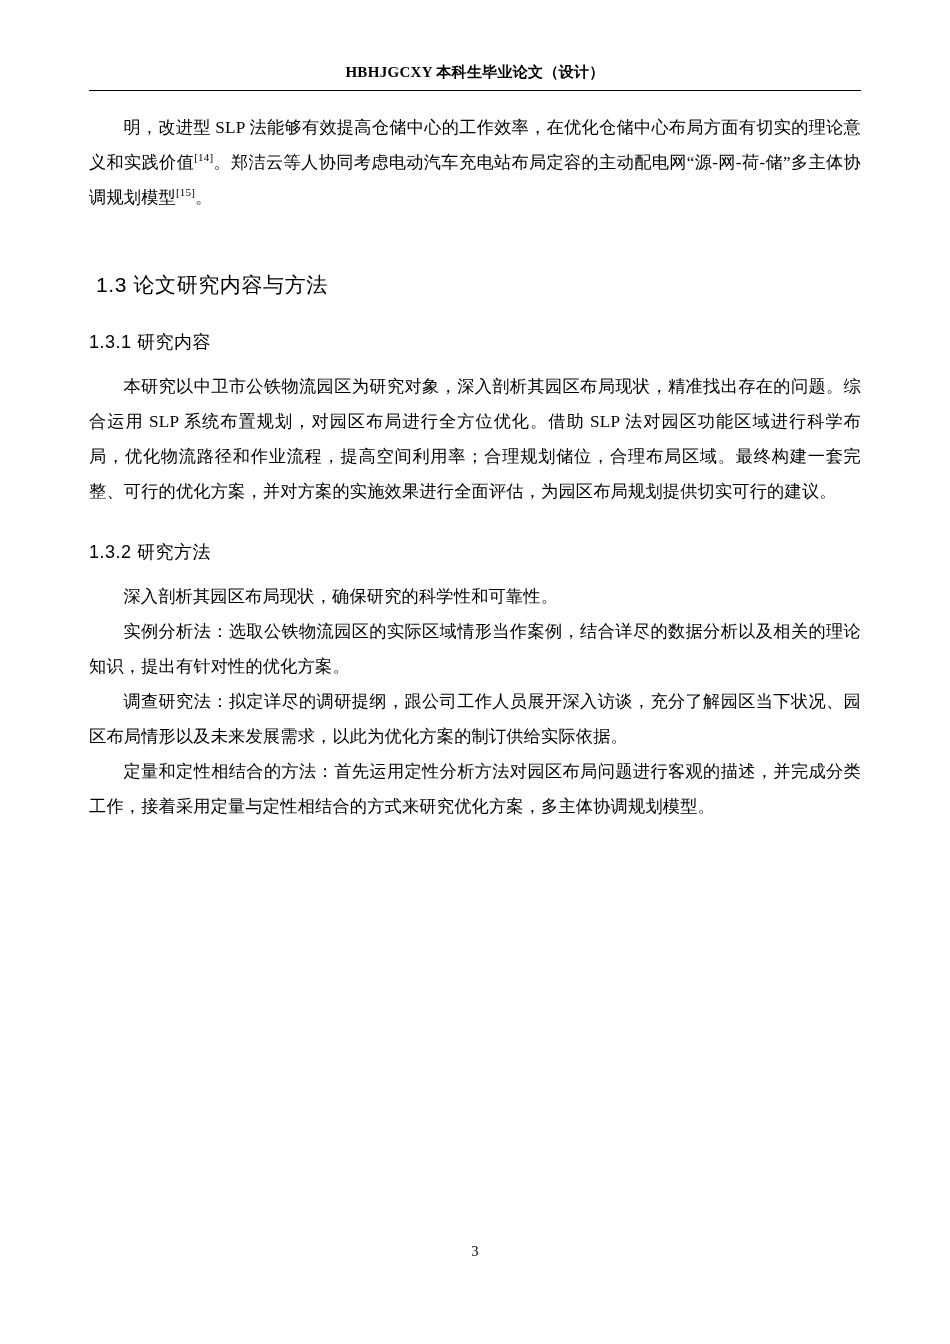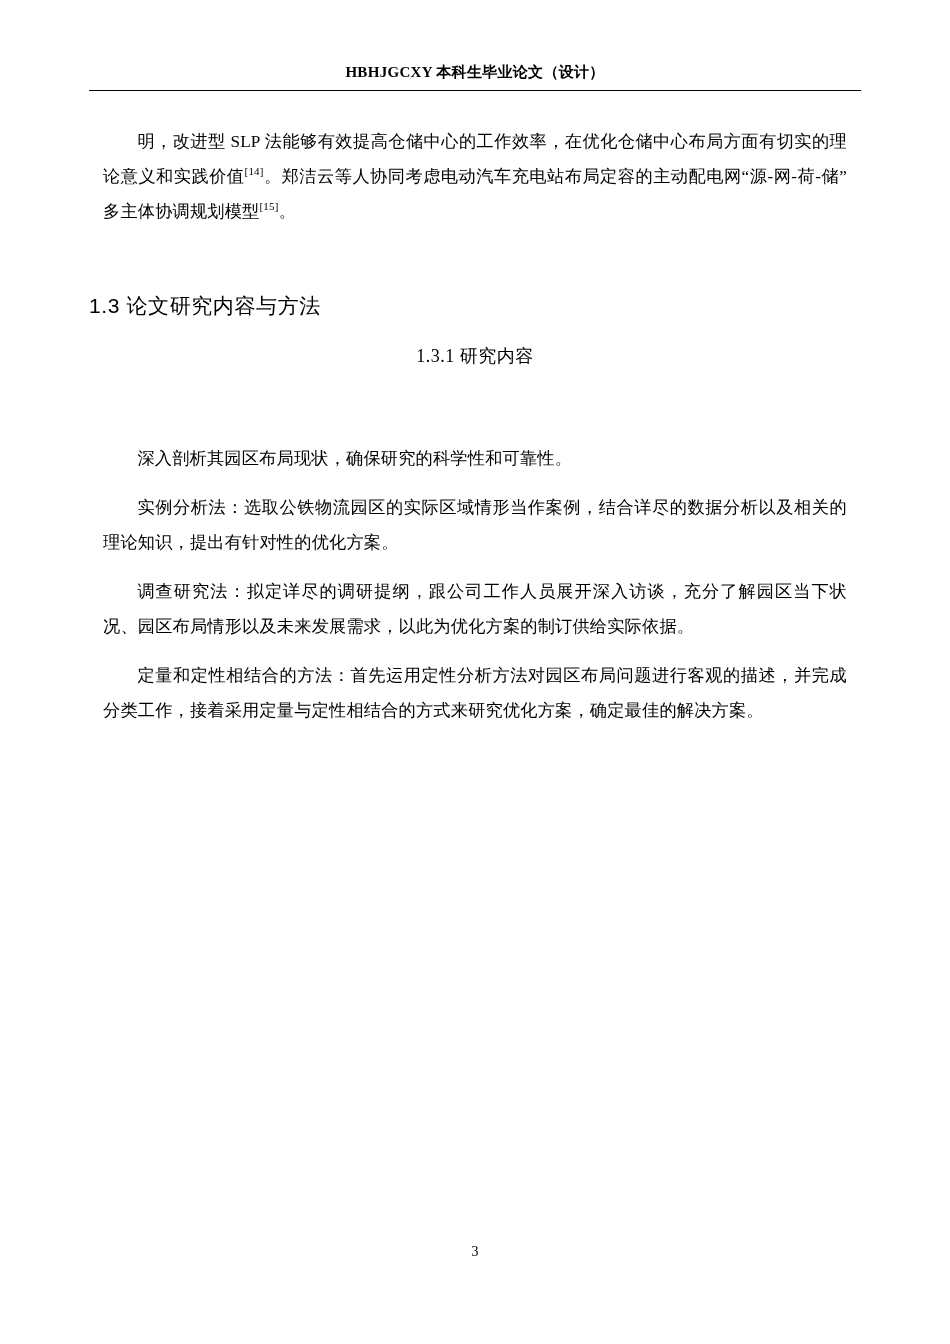--- a/index.html
+++ b/index.html
@@ -51,53 +51,52 @@
 
   
   .content {
     position: absolute;
     left: 89px;
     top: 110px;
     width: 772px;
   }
 
   p.body {
-    margin: 14px;
+    margin: 0;
     font-size: 17.2px;
     line-height: 35px;
     text-align: justify;
     text-justify: inter-ideograph;
     text-indent: 2em;
     letter-spacing: 0.2px;
     font-family: "Liberation Serif", "DejaVu Serif", serif;
   }
 
   sup.cite {
     font-size: 11px;
     vertical-align: super;
     line-height: 0;
   }
 
   
   h2.h-l2 {
-    margin: 0;
+    margin: 7px;
     font-family: "Liberation Sans", "DejaVu Sans", sans-serif;
     font-size: 21px;
     font-weight: 400;
     line-height: 30px;
     letter-spacing: 0.6px;
   }
   h3.h-l3 {
     margin: 0;
-    font-family: Liberation Serif, serif;
+    font-family: Liberation Sans, sans-serif;
     font-size: 18px;
     font-weight: 400;
     line-height: 26px;
     letter-spacing: 0.5px;
-    text-align: center;
   }
 
   .sp-before-h2 { height: 48px; }
   .sp-after-h2  { height: 22px; }
   .sp-after-h3  { height: 14px; }
   .sp-before-h3 { height: 30px; }
 
   
   .footer {
     position: absolute;
@@ -129,34 +128,36 @@
     <div class="sp-before-h2"></div>
 
     <h2 class="h-l2">1.3  论文研究内容与方法</h2>
 
     <div class="sp-after-h2"></div>
 
     <h3 class="h-l3">1.3.1  研究内容</h3>
 
     <div class="sp-after-h3"></div>
 
+    <p class="body">本研究以中卫市公铁物流园区为研究对象，深入剖析其园区布局现状，精准找出存在的问题。综合运用 SLP 系统布置规划，对园区布局进行全方位优化。借助 SLP 法对园区功能区域进行科学布局，优化物流路径和作业流程，提高空间利用率；合理规划储位，合理布局区域。最终构建一套完整、可行的优化方案，并对方案的实施效果进行全面评估，为园区布局规划提供切实可行的建议。</p>
 
     <div class="sp-before-h3"></div>
 
+    <h3 class="h-l3">1.3.2  研究方法</h3>
 
     <div class="sp-after-h3"></div>
 
     <p class="body">深入剖析其园区布局现状，确保研究的科学性和可靠性。</p>
 
 
     <p class="body">实例分析法：选取公铁物流园区的实际区域情形当作案例，结合详尽的数据分析以及相关的理论知识，提出有针对性的优化方案。</p>
 
     <p class="body">调查研究法：拟定详尽的调研提纲，跟公司工作人员展开深入访谈，充分了解园区当下状况、园区布局情形以及未来发展需求，以此为优化方案的制订供给实际依据。</p>
 
-    <p class="body">定量和定性相结合的方法：首先运用定性分析方法对园区布局问题进行客观的描述，并完成分类工作，接着采用定量与定性相结合的方式来研究优化方案，确定最佳的解决方案。</p>
+    <p class="body">定量和定性相结合的方法：首先运用定性分析方法对园区布局问题进行客观的描述，并完成分类工作，接着采用定量与定性相结合的方式来研究优化方案，多主体协调规划模型。</p>
 
   </div>
 
   <div class="footer">
     <div class="page-number">3</div>
   </div>
 
 </div>
 
 </body></html>

